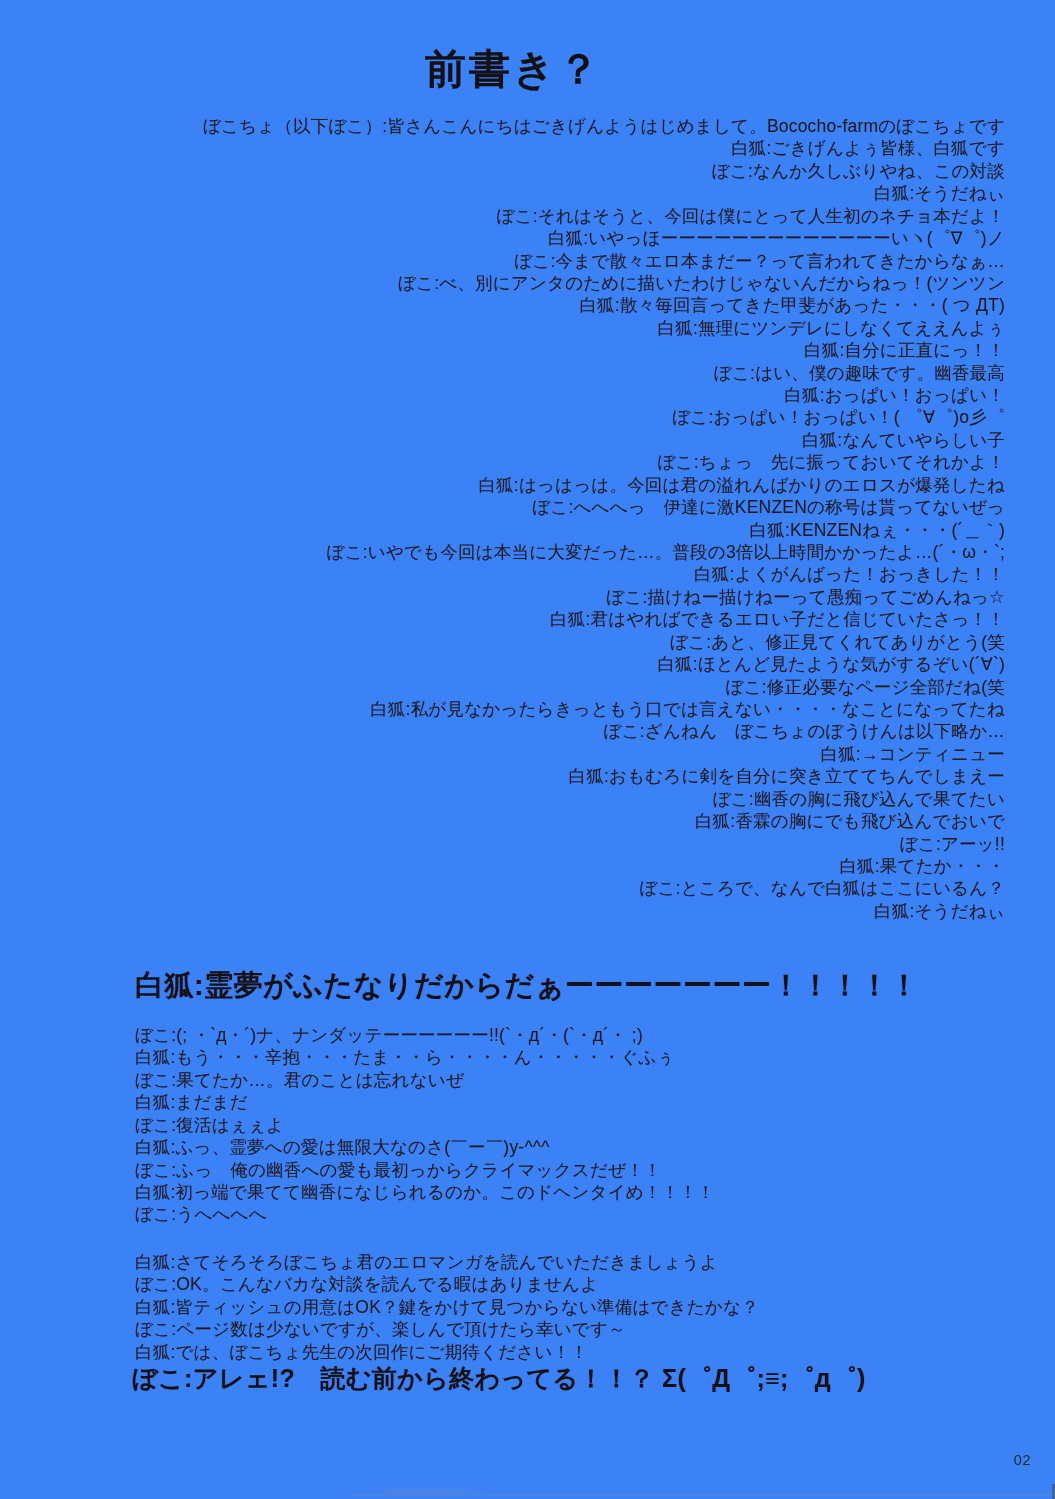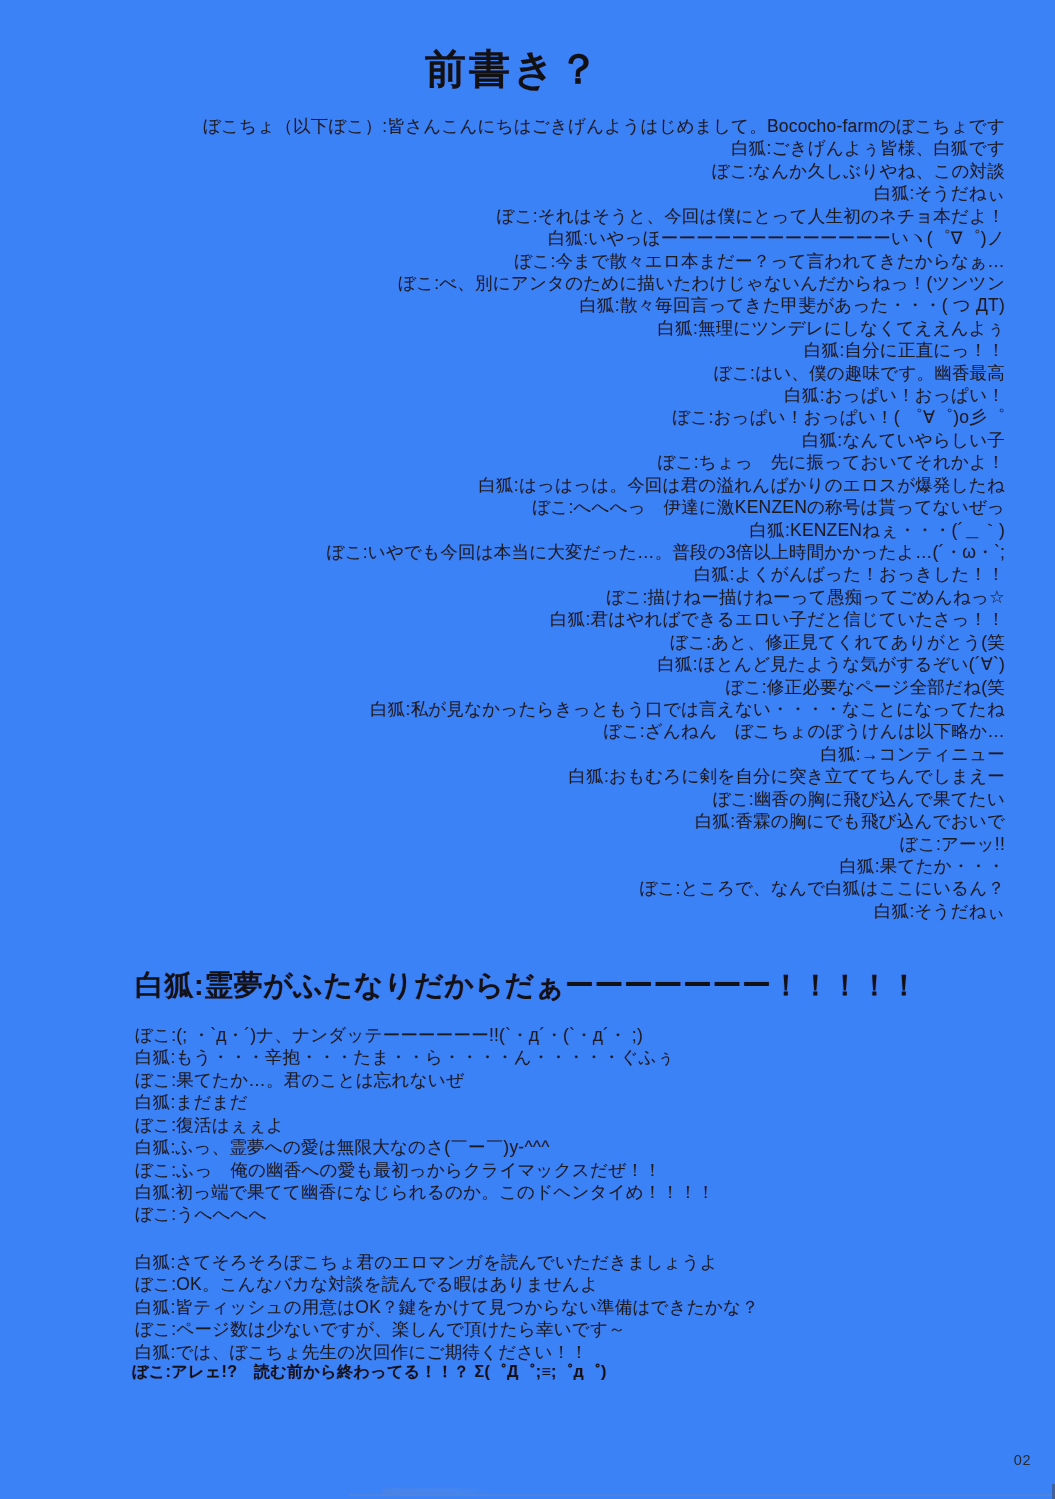--- a/index.html
+++ b/index.html
@@ -45,21 +45,21 @@
     font-size:29px;
     font-weight:bold;
     white-space:nowrap;
     letter-spacing:0.5px;
     color:#111116;
     text-shadow:0.7px 0 rgba(190,30,60,0.18), -0.7px 0 rgba(30,60,190,0.18);
   }
   .final-line{
     position:absolute;
     left:132px;top:1362px;
-    font-size:16px;
+    font-size:25px;
     font-weight:bold;
     white-space:nowrap;
     letter-spacing:0.4px;
     color:#111116;
     text-shadow:0.7px 0 rgba(190,30,60,0.18), -0.7px 0 rgba(30,60,190,0.18);
   }
   .page-number{
     position:absolute;
     top:1452px;right:24px;
     font-size:14.5px;

